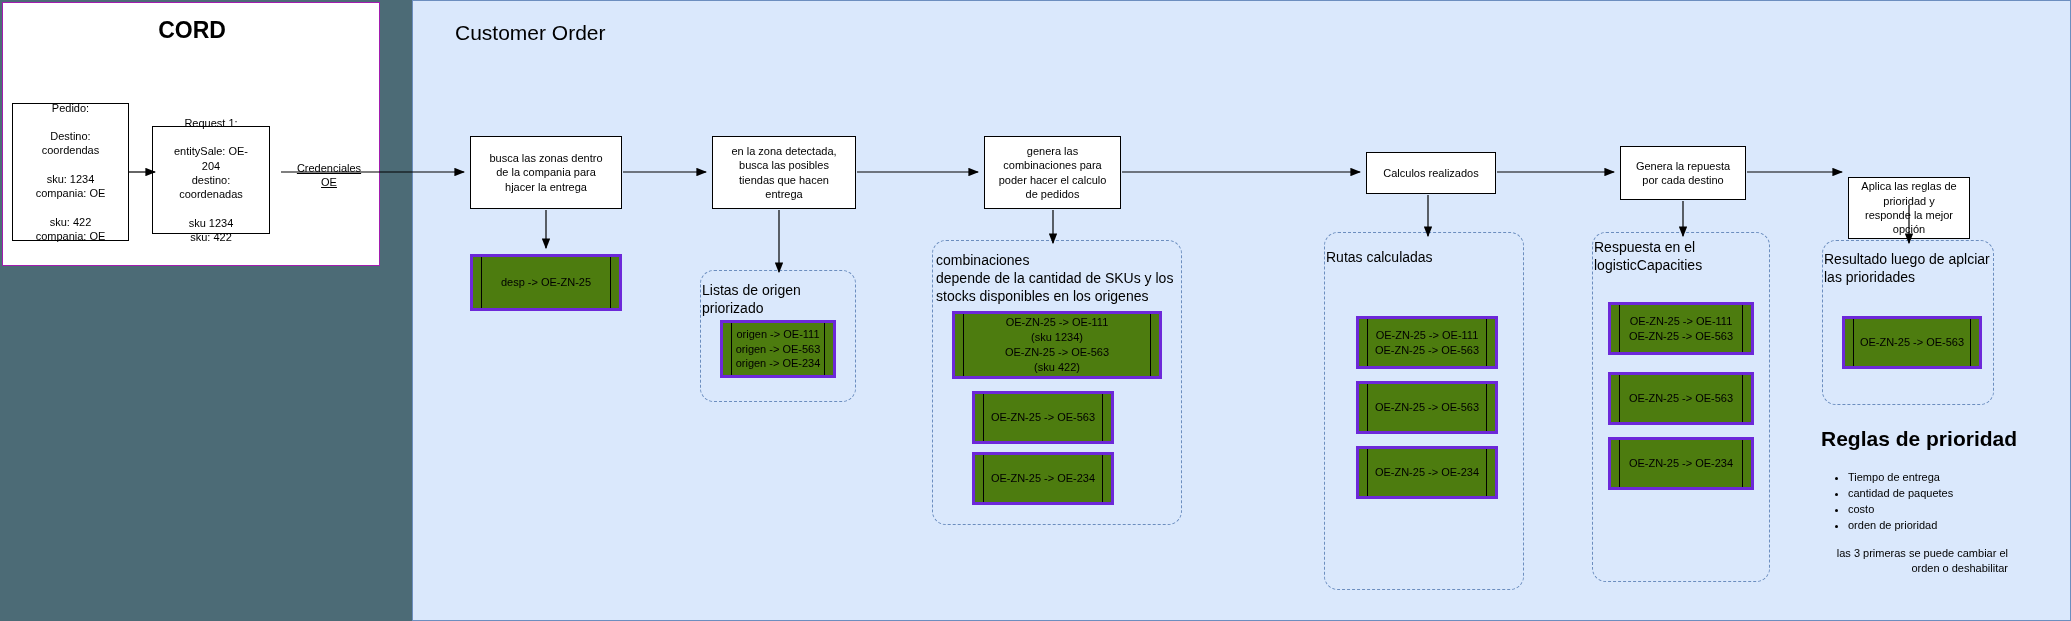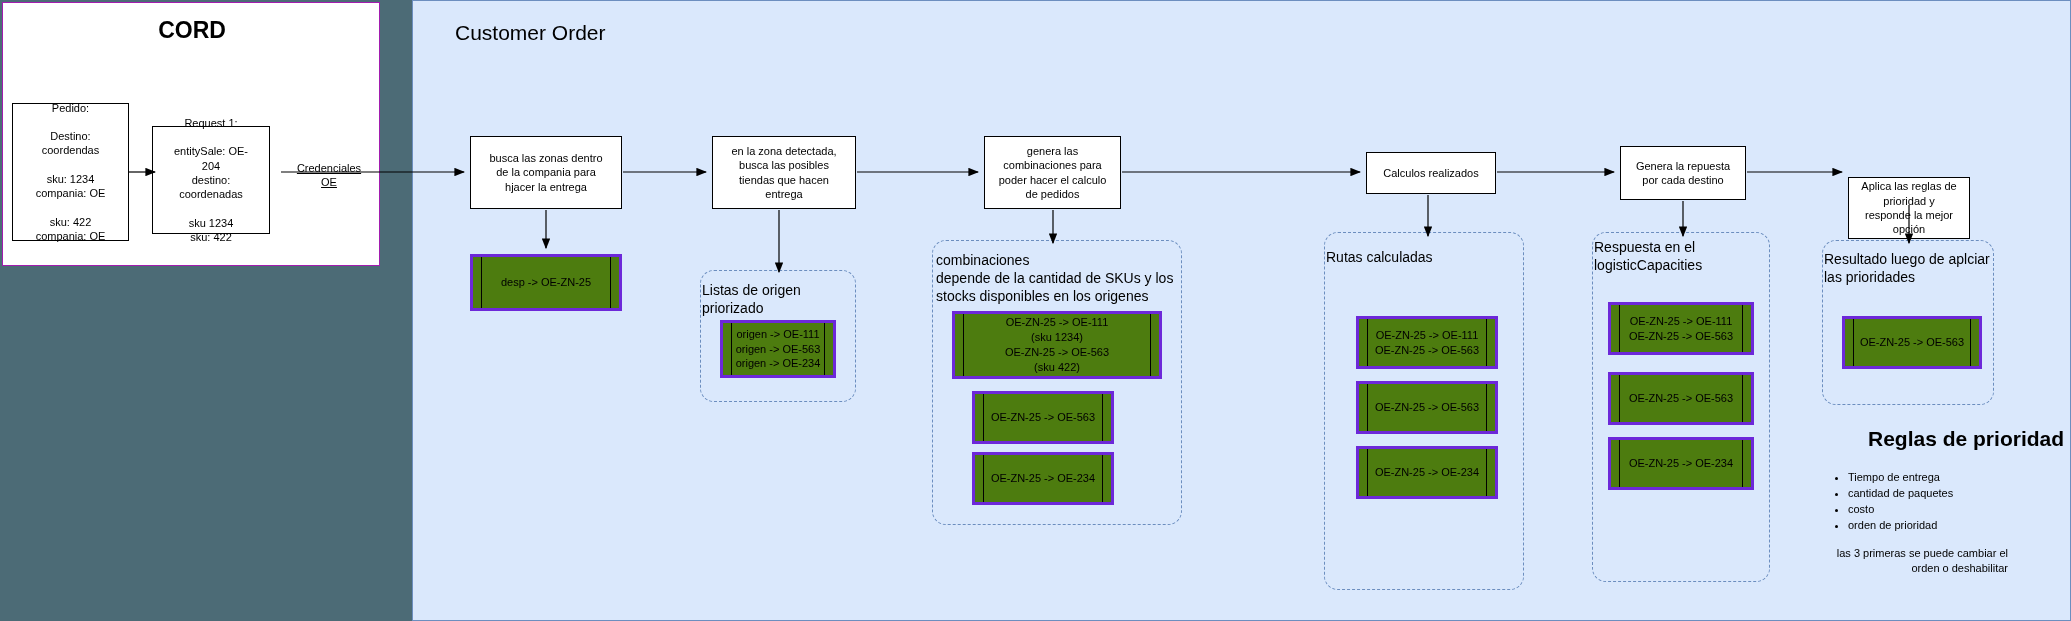--- a/index.html
+++ b/index.html
@@ -118,21 +118,20 @@
     text-align: left;
     font-size: 14px;
     line-height: 1.3;
     color: #000000;
   }
   .note-title {
     position: absolute;
     font-size: 21px;
     font-weight: bold;
     color: #000000;
-    margin-left: 47px;
   }
   .note-list {
     position: absolute;
     margin: 0;
     padding-left: 18px;
     font-size: 11px;
     line-height: 1.45;
     color: #000000;
   }
   .note-foot {

